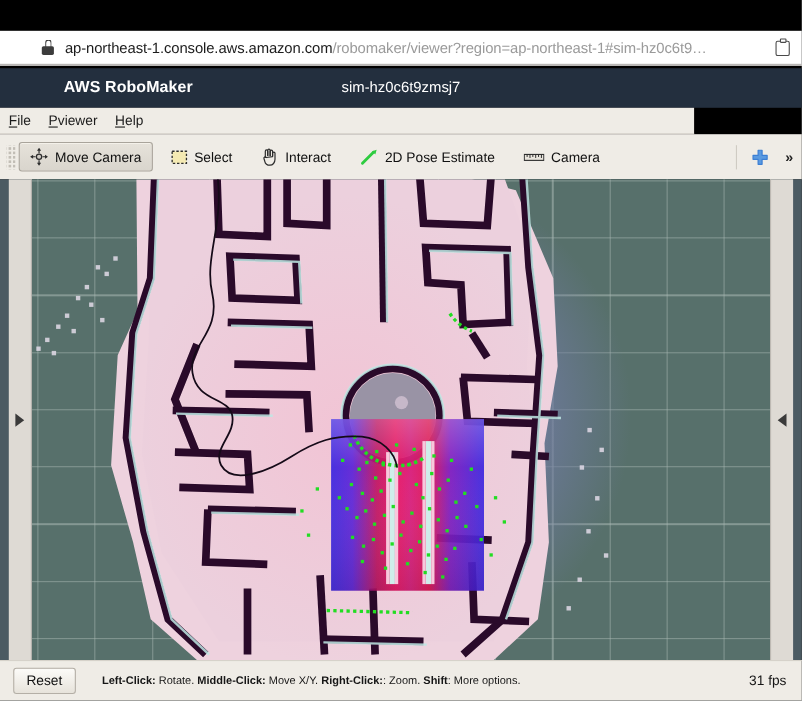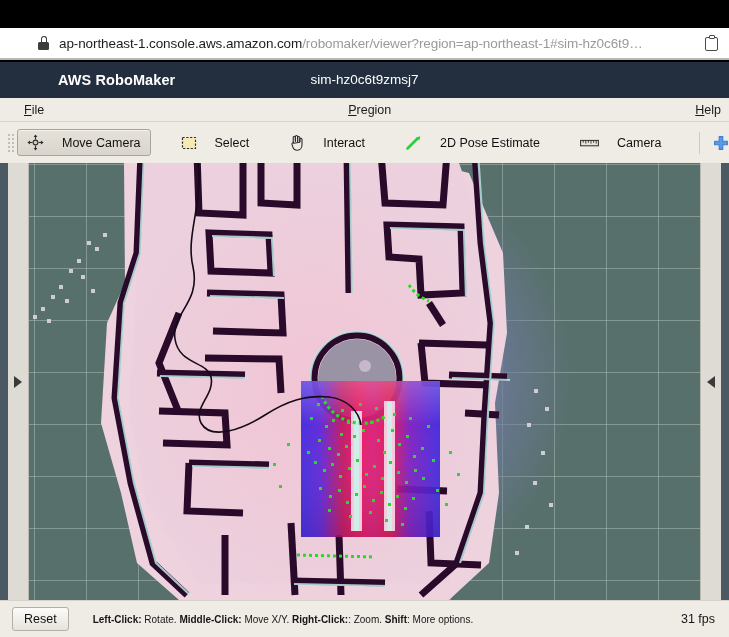--- a/index.html
+++ b/index.html
@@ -151,29 +151,27 @@
     line-height: 36px;
     text-align: center;
     font-size: 13.5px;
     color: #ffffff;
   }
 
   
   .menubar {
     position: absolute;
     left: 0; top: 98px;
-    width: 729px;
+    width: 631px;
     height: 24px;
     background: #efece6;
     border-bottom: 1px solid #d8d4cc;
     box-sizing: border-box;
     display: flex;
     align-items: center;
-    padding-left: 16px;
-    justify-content: space-between;
   }
   .menu-item {
     font-size: 12.5px;
     color: #1b1b1b;
     padding: 2px 8px;
     cursor: default;
   }
   .menu-item .mn { text-decoration: underline; }
 
   
@@ -193,24 +191,24 @@
     margin-right: 3px;
     flex: none;
     background-image:
       radial-gradient(#c2beb6 40%, transparent 41%);
     background-size: 4px 4px;
     background-position: 1px 1px;
   }
   .tb-btn {
     display: flex;
     align-items: center;
-    gap: 18px;
+    gap: 6px;
     height: 27px;
     padding: 0 9px;
-    margin-right: 20px;
+    margin-right: 6px;
     font-size: 12.5px;
     color: #111111;
     border: 1px solid transparent;
     border-radius: 3px;
     box-sizing: border-box;
     white-space: nowrap;
     cursor: default;
     flex: none;
   }
   .tb-btn.checked {
@@ -340,21 +338,21 @@
     </div>
   </div>
 
   <div class="aws-header">
     <div class="aws-sim-id">sim-hz0c6t9zmsj7</div>
     <div class="aws-brand">AWS RoboMaker</div>
   </div>
 
   <div class="menubar">
     <div class="menu-item"><span class="mn">F</span><span>ile</span></div>
-    <div class="menu-item"><span class="mn">P</span><span>region</span></div>
+    <div class="menu-item"><span class="mn">P</span><span>viewer</span></div>
     <div class="menu-item"><span class="mn">H</span><span>elp</span></div>
   </div>
 
   <div class="toolbar">
     <div class="tb-grip"></div>
 
     <div class="tb-btn checked">
       <svg class="tb-icon" width="17" height="17" viewBox="0 0 17 17">
         <g fill="none" stroke="#2d2d2d" stroke-width="1.1">
           <circle cx="8.5" cy="8.5" r="2.4" fill="#cfcbc4"></circle>

